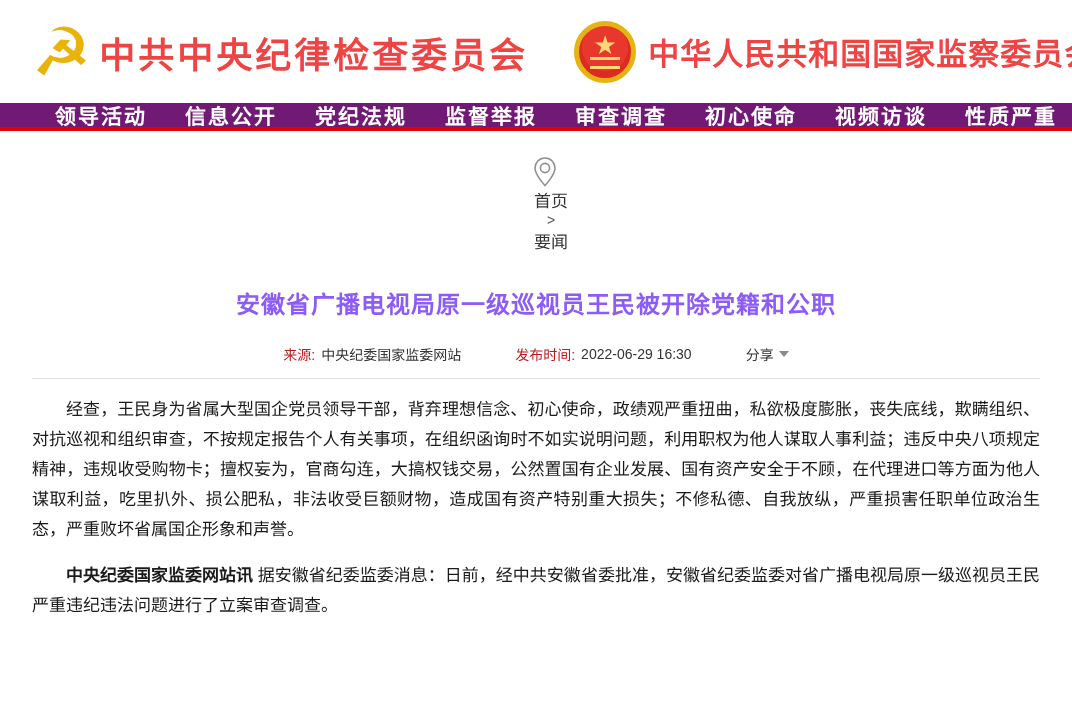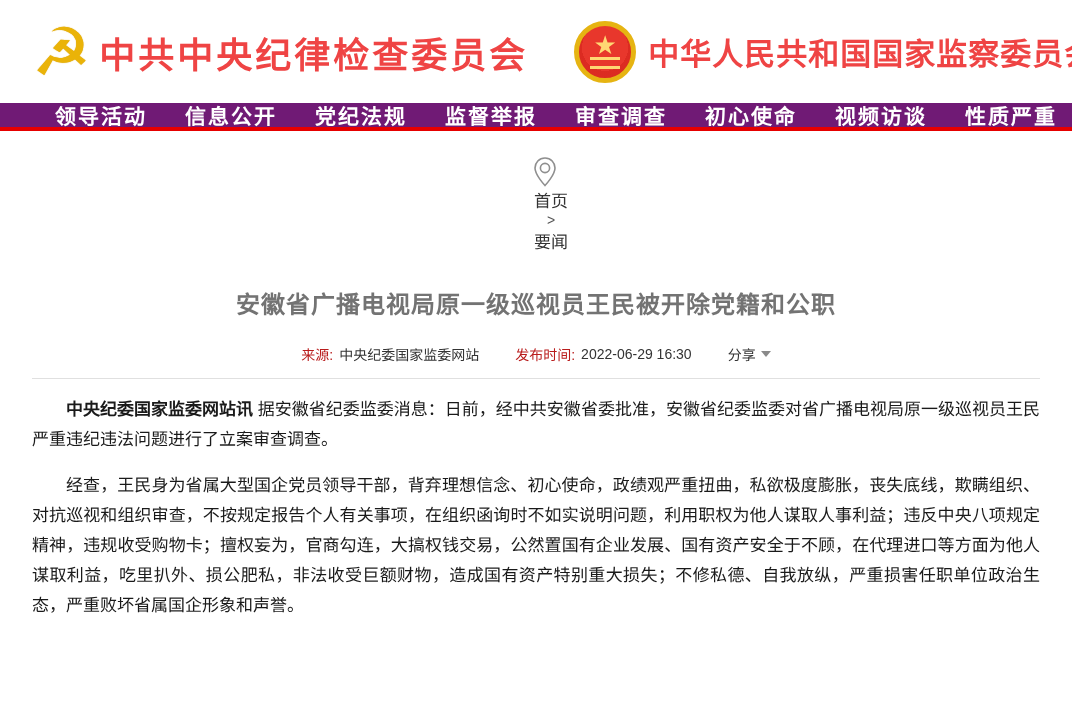--- a/index.html
+++ b/index.html
@@ -85,36 +85,36 @@
     flex-direction: column;
   }
   .pin-icon { margin-right: 12px; display: inline-flex; }
   .crumb { cursor: pointer; }
   .crumb-sep { margin: 0 9px; color: #555; font-size: 14px; }
 
   
   .article { padding: 0 32px; }
   .article-title {
     text-align: center;
-    color: #737373;
+    color: #8b5cf6;
     font-weight: bold;
     font-size: 24px;
     margin-top: 32px;
     letter-spacing: 1px;
   }
   .meta {
     display: flex;
     justify-content: center;
     align-items: center;
     margin-top: 24px;
     font-size: 14px;
     color: #333;
   }
   .meta .group { display: flex; align-items: center; }
-  .meta .group + .group { margin-left: 36px; }
+  .meta .group + .group { margin-left: 54px; }
   .meta .label { color: #b91c1c; }
   .meta .value { margin-left: 6px; }
   .share { margin-left: 120px; display: flex; align-items: center; cursor: pointer; }
   .share-caret {
     width: 0; height: 0;
     border-left: 5px solid transparent;
     border-right: 5px solid transparent;
     border-top: 6px solid #8a8a8a;
     margin-left: 5px;
   }
@@ -188,17 +188,17 @@
     </span>
     <span class="group share">
       <span>分享</span>
       <span class="share-caret"></span>
     </span>
   </div>
 
   <div class="divider"></div>
 
   <div class="body-text">
+    <p>经查，王民身为省属大型国企党员领导干部，背弃理想信念、初心使命，政绩观严重扭曲，私欲极度膨胀，丧失底线，欺瞒组织、对抗巡视和组织审查，不按规定报告个人有关事项，在组织函询时不如实说明问题，利用职权为他人谋取人事利益；违反中央八项规定精神，违规收受购物卡；擅权妄为，官商勾连，大搞权钱交易，公然置国有企业发展、国有资产安全于不顾，在代理进口等方面为他人谋取利益，吃里扒外、损公肥私，非法收受巨额财物，造成国有资产特别重大损失；不修私德、自我放纵，严重损害任职单位政治生态，严重败坏省属国企形象和声誉。</p>
     <p><span class="lead">中央纪委国家监委网站讯</span><span> 据安徽省纪委监委消息：日前，经中共安徽省委批准，安徽省纪委监委对省广播电视局原一级巡视员王民严重违纪违法问题进行了立案审查调查。</span></p>
-    <p>经查，王民身为省属大型国企党员领导干部，背弃理想信念、初心使命，政绩观严重扭曲，私欲极度膨胀，丧失底线，欺瞒组织、对抗巡视和组织审查，不按规定报告个人有关事项，在组织函询时不如实说明问题，利用职权为他人谋取人事利益；违反中央八项规定精神，违规收受购物卡；擅权妄为，官商勾连，大搞权钱交易，公然置国有企业发展、国有资产安全于不顾，在代理进口等方面为他人谋取利益，吃里扒外、损公肥私，非法收受巨额财物，造成国有资产特别重大损失；不修私德、自我放纵，严重损害任职单位政治生态，严重败坏省属国企形象和声誉。</p>
   </div>
 
 </div>
 
 </body></html>

